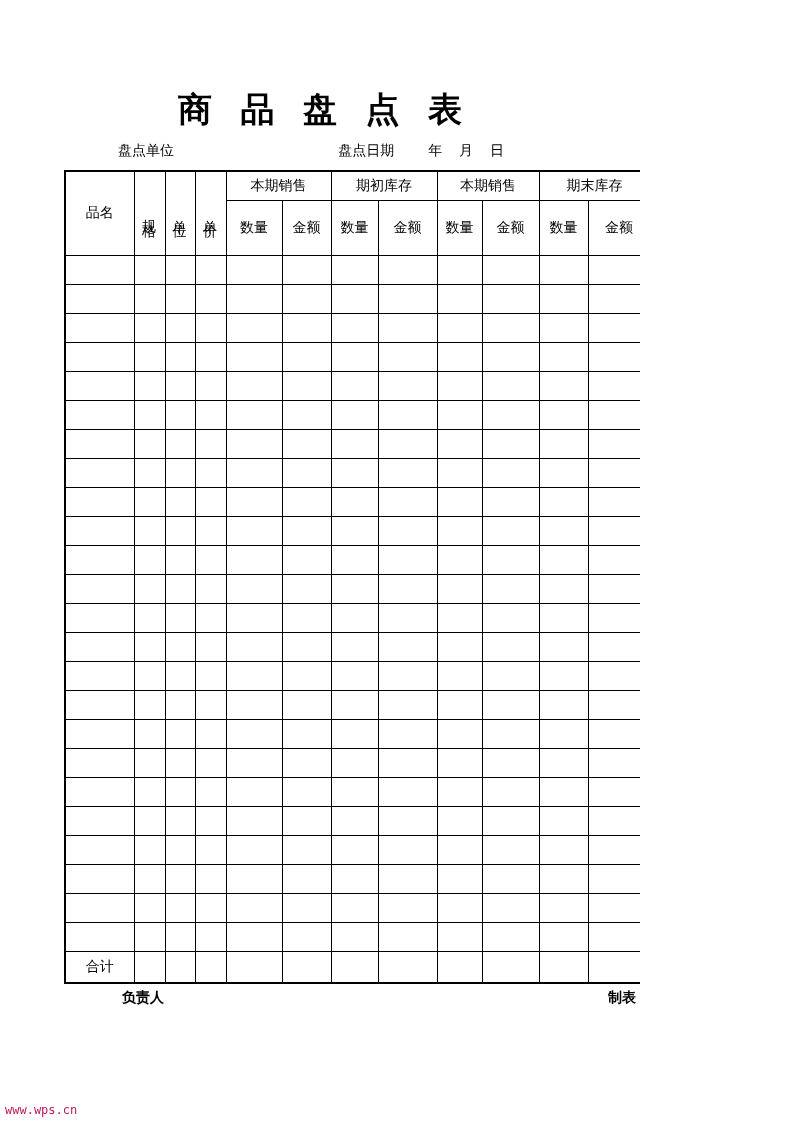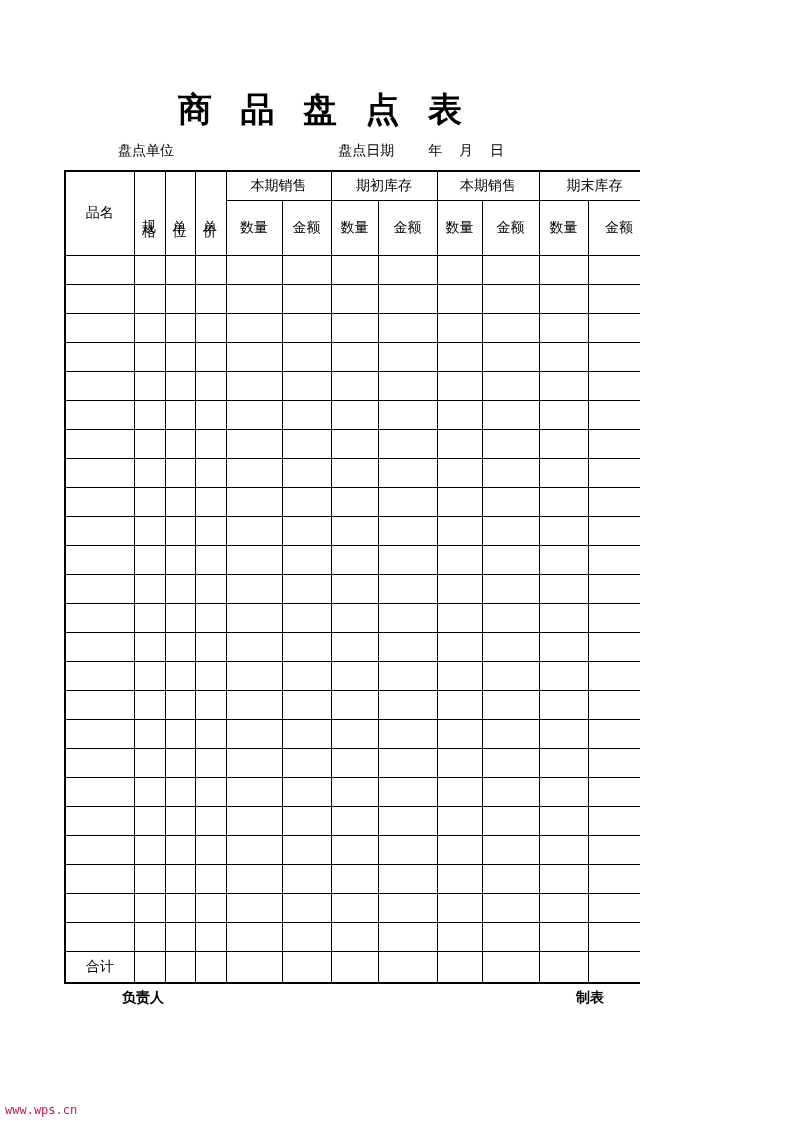--- a/index.html
+++ b/index.html
@@ -73,21 +73,21 @@
   }
   .footer-row {
     position: absolute;
     top: 988px; left: 0;
     width: 794px; height: 18px;
     font-size: 14px;
     line-height: 18px;
     font-weight: bold;
   }
   .footer-row .manager  { position: absolute; left: 122px; }
-  .footer-row .preparer { position: absolute; left: 576px; }
+  .footer-row .preparer { position: absolute; left: 608px; }
   .watermark {
     position: absolute;
     left: 5px; bottom: 7px;
     font-family: "DejaVu Sans Mono", monospace;
     font-size: 12px;
     line-height: 12px;
     color: #be185d;
   }
 </style>
 </head>

